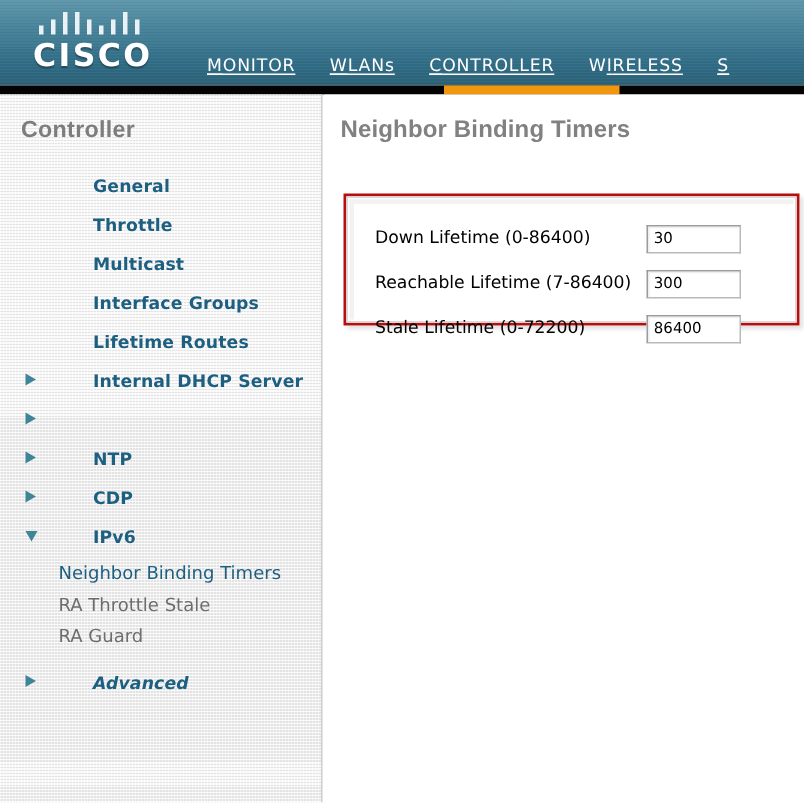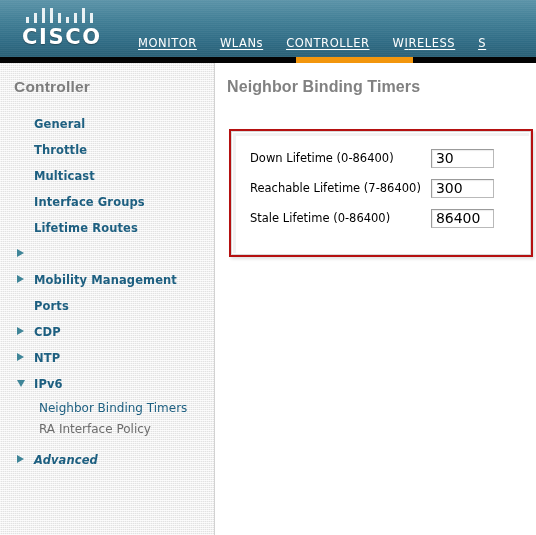--- a/index.html
+++ b/index.html
@@ -160,20 +160,21 @@
     white-space: nowrap;
   }
   .sb-link {
     color: #1d5f80;
     font-family: "DejaVu Sans", sans-serif;
     font-size: 11.5px;
     font-weight: bold;
     letter-spacing: 0.1px;
     text-decoration: none;
     cursor: pointer;
+    margin-left: 28px;
   }
   .sb-arrow {
     position: absolute;
     left: 17px;
     top: 50%;
     width: 0; height: 0;
     cursor: pointer;
   }
   .sb-arrow.collapsed {
     margin-top: -4px;
@@ -226,21 +227,21 @@
     font-weight: bold;
     letter-spacing: 0.1px;
     white-space: nowrap;
   }
 
   
   .form-annot {
     position: absolute;
     left: 13px; top: 66px;
     width: 304px;
-    height: 128px;
+    height: 88px;
     border: 2px solid #b51010;
     box-shadow: 2px 2px 3px rgba(0,0,0,0.12);
     padding-left: 16px;
   }
   .form-panel {
     position: absolute;
     left: 0; top: 0; right: 0; bottom: 0;
     background: #ffffff;
     border: 1px solid #d9d9d9;
   }
@@ -273,21 +274,21 @@
   }
   .f-input {
     width: 63px;
     height: 19px;
     border: 1px solid #b9b9b9;
     border-top-color: #9b9b9b;
     border-left-color: #9b9b9b;
     background: #ffffff;
     color: #000000;
     font-family: "DejaVu Sans", sans-serif;
-    font-size: 14px;
+    font-size: 10px;
     padding: 0 0 0 4px;
     outline: none;
     box-shadow: inset 1px 1px 1px rgba(0,0,0,0.08);
   }
 </style>
 </head>
 <body>
 
 <div id="app">
 
@@ -328,46 +329,46 @@
         <a class="sb-link">Multicast</a>
       </li>
       <li class="sb-row">
         <a class="sb-link">Interface Groups</a>
       </li>
       <li class="sb-row">
         <a class="sb-link">Lifetime Routes</a>
       </li>
       <li class="sb-row">
         <span class="sb-arrow collapsed"></span>
+        <a class="sb-link">Internal DHCP Server</a>
       </li>
       <li class="sb-row">
         <span class="sb-arrow collapsed"></span>
-        <a class="sb-link">Mobility Management</a>
-      </li>
-      <li class="sb-row">
-        <a class="sb-link">Ports</a>
+      </li>
+      <li class="sb-row">
+        <span class="sb-arrow collapsed"></span>
+        <a class="sb-link">NTP</a>
       </li>
       <li class="sb-row">
         <span class="sb-arrow collapsed"></span>
         <a class="sb-link">CDP</a>
       </li>
       <li class="sb-row">
-        <span class="sb-arrow collapsed"></span>
-        <a class="sb-link">NTP</a>
-      </li>
-      <li class="sb-row">
         <span class="sb-arrow expanded"></span>
         <a class="sb-link">IPv6</a>
       </li>
 
       <li class="sb-sub">
         <a class="sb-sub-link">Neighbor Binding Timers</a>
       </li>
       <li class="sb-sub">
-        <a class="sb-sub-link muted">RA Interface Policy</a>
+        <a class="sb-sub-link muted">RA Throttle Stale</a>
+      </li>
+      <li class="sb-sub">
+        <a class="sb-sub-link muted">RA Guard</a>
       </li>
 
       <li class="sb-row" style="margin-top:8px;font-style:italic;">
         <span class="sb-arrow collapsed"></span>
         <a class="sb-link">Advanced</a>
       </li>
     </ul>
 
   </div>
 
@@ -384,21 +385,21 @@
               <input class="f-input" type="text" value="30" style="">
             </td>
           </tr>
           <tr>
             <td class="f-label">Reachable Lifetime (7-86400)</td>
             <td>
               <input class="f-input" type="text" value="300" style="">
             </td>
           </tr>
           <tr>
-            <td class="f-label">Stale Lifetime (0-86400)</td>
+            <td class="f-label">Stale Lifetime (0-72200)</td>
             <td>
               <input class="f-input" type="text" value="86400" style="">
             </td>
           </tr>
         </tbody>
           </table>
       </div>
     </div>
   </div>
 

